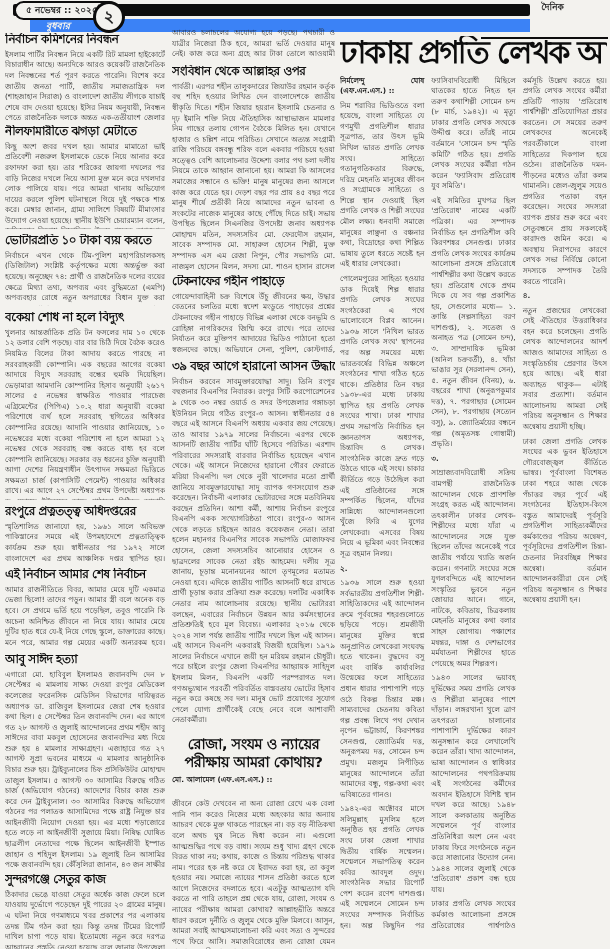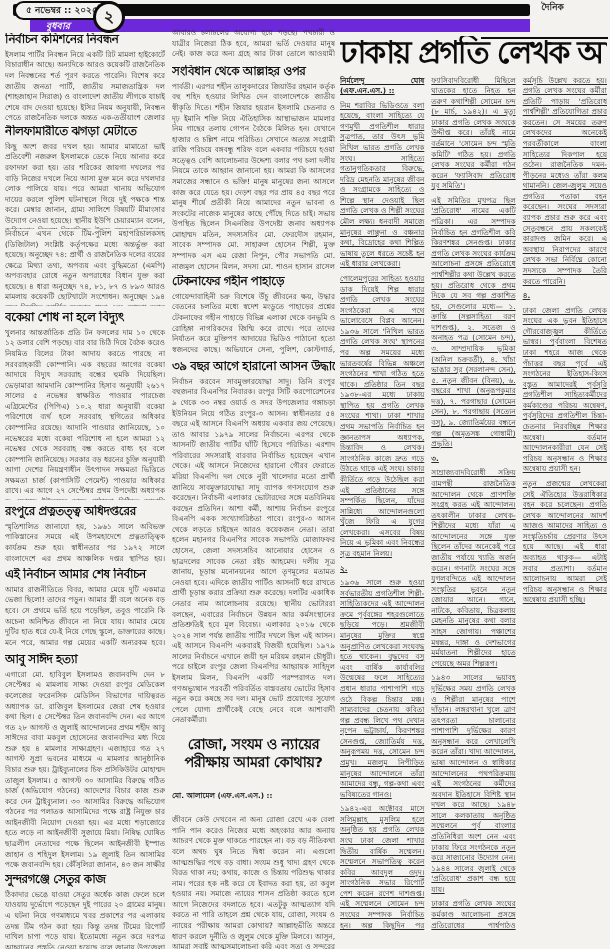--- a/index.html
+++ b/index.html
@@ -3,45 +3,45 @@
 <meta charset="utf-8">
 <style>
   html,body{margin:0;padding:0;background:#d8d7d3;}
   .page{position:relative;width:610px;height:949px;background:#f3f2ee;overflow:hidden;
         font-family:"DejaVu Sans", sans-serif;color:#1f1f1f;}
   
   .masthead{position:absolute;left:0;top:0;width:610px;height:44px;}
   .mast-bar1{position:absolute;left:13px;top:4px;width:517px;height:12px;background:#0d0d0d;border-radius:2px;}
   .date-pill{position:absolute;left:14px;top:1px;height:15px;line-height:15px;padding:0 10px;background:#f3f2ee;
              border:2px solid #0d0d0d;border-radius:10px;font-size:9px;font-weight:bold;z-index:2;white-space:nowrap;}
-  .mast-bar2{position:absolute;left:30px;top:19px;width:500px;height:13px;background:#6d28d9;border-radius:0;color:#f3f2ee;}
+  .mast-bar2{position:absolute;left:30px;top:19px;width:500px;height:13px;background:#3b82f6;border-radius:0;color:#f3f2ee;}
   .weekday{font-size:9.5px;font-weight:bold;font-style:italic;line-height:13px;padding-left:16px;display:block;}
   .page-circle{position:absolute;left:93px;top:1px;width:26px;height:26px;background:#f3f2ee;border:3px solid #0d0d0d;
                border-radius:50%;z-index:3;text-align:center;font-size:16px;font-weight:bold;line-height:26px;}
   .nameplate{position:absolute;right:3px;top:3px;width:127px;text-align:center;line-height:1;}
   .np-small{font-size:9px;font-weight:bold;text-align:center;padding-left:18px;margin-bottom:-1px;}
   .np-big{font-size:24px;font-weight:bold;letter-spacing:-1px;}
   .np-rule{position:absolute;right:2px;top:37px;width:127px;border-top:2px solid #0d0d0d;}
   
   .col1{position:absolute;left:5px;top:28px;width:160px;height:921px;overflow:hidden;}
   .col2{position:absolute;left:172px;top:28px;width:163px;height:921px;overflow:hidden;}
   .lead{position:absolute;left:340px;top:36px;width:267px;height:913px;overflow:hidden;}
   .article{overflow:hidden;}
   .hl{font-size:12px;font-weight:bold;line-height:1.15;margin:5px 0 3px;letter-spacing:-0.5px;
       white-space:nowrap;overflow:hidden;color:#101010;}
-  .hl-center{font-size:14.5px;font-weight:bold;text-align:center;line-height:1.25;margin:7px 0 19px;
+  .hl-center{font-size:14.5px;font-weight:bold;text-align:center;line-height:1.25;margin:7px 0 3px;
              letter-spacing:-0.5px;color:#101010;}
   .body,.cont{font-size:7.3px;line-height:1.45;text-align:justify;margin:0;color:#2b2b2b;word-break:break-word;}
   .byline{font-size:7.3px;font-weight:bold;margin:0 0 13px;color:#1a1a1a;}
   
   .lead-hl{font-size:31px;font-weight:bold;line-height:1.05;margin:0 0 7px;letter-spacing:-2px;
            white-space:nowrap;overflow:hidden;color:#0c0c0c;}
   .lead-cols{column-count:3;column-gap:7px;column-fill:auto;height:866px;overflow:hidden;
              font-size:7.3px;line-height:1.45;text-align:justify;color:#2b2b2b;word-break:break-word;}
-  .lead-cols p{margin:0 0 4px;text-decoration:underline;}
+  .lead-cols p{margin:0 0 4px;}
   .sec{font-weight:bold;}
 </style>
 </head>
 <body>
 
 <div class="page">
 
   <header class="masthead">
     <div class="mast-bar1"></div>
     <div class="date-pill">
@@ -62,20 +62,21 @@
   <section class="col1">
     <article class="article" style="height:92px">
       <h2 class="hl">নির্বাচন কমিশনের নিবন্ধন</h2>
       <p class="body">ইসলাম পার্টির নিবন্ধন নিয়ে একটি রিট মামলা হাইকোর্টে বিচারাধীন আছে। অন্যদিকে আরও কয়েকটি রাজনৈতিক দল নিবন্ধনের শর্ত পূরণ করতে পারেনি। বিশেষ করে জাতীয় জনতা পার্টি, জাতীয় সমাজতান্ত্রিক দল (শাহজাহান সিরাজ) ও বাংলাদেশ জাতীয় লীগকে যাচাই শেষে বাদ দেওয়া হয়েছে। ইসির নিয়ম অনুযায়ী, নিবন্ধন পেতে রাজনৈতিক দলকে অন্তত এক-তৃতীয়াংশ জেলার মধ্যবর্তী কমিটি ও অন্তত ১০০টি উপজেলা কমিটি গঠন করতে হয়। প্রতিটি কমিটিতে ন্যূনতম ২০০ ভোটারের সমর্থনের প্রমাণ থাকতে হয়। এছাড়া আগের নির্বাচনে সদস্য সংখ্যা খাতা বা পত্রিকা ভোটের যোগ্যতা হিসেবে বিবেচিত হয়।</p>
     </article>
     <article class="article" style="height:109px">
       <h2 class="hl">নীলফামারীতে ঝগড়া মেটাতে</h2>
       <p class="body">কিছু অংশ জবর দখল হয়। আমার মামাতো ভাই প্রতিবেশী নজরুল ইসলামকে ডেকে নিয়ে আনার করে রফাদফা করা হয়। তার শরিকের জায়গা দখলের পর বাড়ি নিজের দখলে নিয়ে আসা মুক্ত মনে করে দখলদার লোক পালিয়ে যায়। পরে আমরা থানায় অভিযোগ দায়ের করলে পুলিশ ঘটনাস্থলে গিয়ে দুই পক্ষকে শান্ত করে। মেম্বার জানান, গ্রাম্য সালিশে বিষয়টি মীমাংসার উদ্যোগ নেওয়া হয়েছে। স্থানীয় ইউপি চেয়ারম্যান বলেন, জমিজমার বিরোধ নিষ্পত্তিতে উভয় পক্ষকে কাগজপত্র নিয়ে আসতে বলা হয়েছে। অভিযুক্তদের এখনো গ্রেফতার করা সম্ভব হয়েছে না।</p>
     </article>
     <article class="article" style="height:77px">
+      <h2 class="hl">ভোটারপ্রতি ১০ টাকা ব্যয় করতে</h2>
       <p class="body">নির্বাচনে এখন থেকে টিম-পুলিশ মহাপরিচালকসহ (ডিজিটাল) সংশ্লিষ্ট কর্তৃপক্ষের মধ্যে অন্তর্ভুক্ত করা হয়েছে। অনুচ্ছেদ ৭৪: প্রার্থী ও রাজনৈতিক দলের ব্যয়ের ক্ষেত্রে মিথ্যা তথ্য, অপব্যয় এবং বুদ্ধিমতো (এমপি) অপব্যবহার রোধে নতুন অপরাধের বিধান যুক্ত করা হয়েছে। ৪ ধারা অনুচ্ছেদ ৭৪, ৮১, ৮৭ ও ৮৯৩ আরও মামলায় কয়েকটি ছোটখাটো সংশোধন। অনুচ্ছেদ ১৯৪ বলে নিয়মিত আর্থিক অনুদান গ্রহণ এবং ঘোষণা করার নিয়ম স্থগিত হলে তার নির্বাচনী প্রতীক স্থগিত রাখার বিধান সংযোজন করা হয়েছে।</p>
     </article>
     <article class="article" style="height:194px">
       <h2 class="hl">বকেয়া শোধ না হলে বিদ্যুৎ</h2>
       <p class="body">খুলনার আন্তর্জাতিক প্রতি টন ফসলের দাম ১০ থেকে ১২ ডলার বেশি পড়ছে। বার বার চিঠি দিয়ে বৈঠক করেও নিয়মিত বিলের টাকা আদায় করতে পারছে না সরবরাহকারী কোম্পানি। এক বছরের আগের বকেয়া আদায়ে বিদ্যুৎ সরবরাহ বন্ধের হুমকি দিয়েছিল। ভেড়ামারা আমদানি কোম্পানির হিসাব অনুযায়ী ২৬১৭ সালের ৫ নভেম্বর স্বাক্ষরিত পাওয়ার পারচেজ এগ্রিমেন্টের (পিপিএ) ১০.২ ধারা অনুযায়ী বকেয়া পরিশোধে ব্যর্থ হলে সরবরাহ স্থগিতের অধিকার কোম্পানির রয়েছে। আদানি পাওয়ার জানিয়েছে, ১০ নভেম্বরের মধ্যে বকেয়া পরিশোধ না হলে আমরা ১২ নভেম্বর থেকে সরবরাহ বন্ধ করতে বাধ্য হব বলে কোম্পানি জানিয়েছে। সরকার বড় ধরনের চুক্তি অনুযায়ী আগা দেশের নিয়ন্ত্রণাধীন উৎপাদন সক্ষমতা ভিত্তিতে সক্ষমতা চার্জ (কাপাসিটি পেমেন্ট) পাওয়ার অধিকার রাখে। এর আগে ২৭ সেপ্টেম্বর প্রথম উপদেষ্টা অধ্যাপক ড. মুহাম্মদ ইউনূসের কাছে পাঠানো চিঠিতে আদানি গ্রুপের চেয়ারম্যান গৌতম আদানি বলেন, বাংলাদেশ আর্থিক অবদান রাখবে এরকম এরা ৪১৪ মিলিয়ন ডলার বকেয়া রয়েছে।</p>
     </article>
     <article class="article" style="height:63px">
       <h2 class="hl">রংপুরে প্রত্নতত্ত্ব অধিদপ্তরের</h2>
       <p class="body">স্মৃতিশালিত জানাযো হয়, ১৯৬১ সালে অবিভক্ত পাকিস্তানের সময়ে এই উপমহাদেশে প্রত্নতাত্ত্বিক কার্যক্রম শুরু হয়। স্বাধীনতার পর ১৯৭২ সালে বাংলাদেশে এর প্রথম আঞ্চলিক দপ্তর স্থাপিত হয়। পর্যায়ক্রমে ১৯৮৩ সালে নিয়মিত পুনর্বিন্যাসের মাধ্যমে ঢাকা, রাজশাহী, খুলনা ও চট্টগ্রামে চারটি আঞ্চলিক কার্যালয় প্রতিষ্ঠা করা হয়। এর ফলশ্রুতি ১৫টি জেলা নিয়ে এক পঞ্চম আঞ্চলিক কার্যালয় হিসেবে রংপুরে প্রত্নতত্ত্ব অধিদপ্তরের কার্যক্রমের সূচনা হচ্ছে।</p>
     </article>
@@ -122,18 +123,18 @@
       <p>পোলেমপুরের সাহিত্য হওয়ার ডাক দিয়েই শিল্প ধারার প্রগতি লেখক সংঘের সংগঠকেরা এ পথে ভালোবেসে বিপ্লব আনেন। ১৯৩৬ সালে 'নিখিল ভারত প্রগতি লেখক সংঘ' স্থাপনের পর অল্প সময়ের মধ্যে ভারতবর্ষের বিভিন্ন অঞ্চলে সংগঠনের শাখা গঠিত হতে থাকে। প্রতিষ্ঠার তিন বছর ১৯৩৮-এর মধ্যে ঢাকায় স্থাপিত হয় প্রগতি লেখক সংঘের শাখা। ঢাকা শাখার প্রথম সভাপতি নির্বাচিত হন জ্ঞানতাপস অধ্যাপক, চিন্তাবিদ ও লেখক। সাংগঠনিক কাজে দ্রুত গড়ে উঠতে থাকে এই সংঘ। চাকার কীর্তিতে গড়ে উঠেছিল করা এই প্রতিষ্ঠানের সঙ্গে সম্পর্কিত ছিলেন, যাঁদের সান্নিধ্যে আন্দোলনগুলো খুঁজে ফিরি এ যুগের লেখকেরা। এসবের বিষয় নিয়ে এ ভূমিকা এবং নিবন্ধের সূত্র বহমান নিলয়।</p>
       <p class="sec">২.</p>
       <p>১৯৩৬ সালে শুরু হওয়া সর্বভারতীয় প্রগতিশীল শিল্পী-সাহিত্যিকদের এই আন্দোলন ক্রমে পূর্ববঙ্গের শহরগুলোতে ছড়িয়ে পড়ে। শ্রমজীবী মানুষের মুক্তির স্বপ্নে অনুপ্রাণিত লেখকেরা সংঘবদ্ধ হতে থাকেন। বুদ্ধদেব বসু এবং বার্ষিক কার্যাবলির উন্মেষের ফলে সাহিত্যের প্রধান ধারার পাশাপাশি গড়ে ওঠে বিকল্প চিন্তার মঞ্চ। সাম্যবাদের চেতনায় কবিতা গল্প প্রবন্ধ লিখে পথ দেখান নৃপেন ভট্টাচার্য, কিরণশঙ্কর সেনগুপ্ত, জ্যোতির্ময় দত্ত, অনুরূপময় দত্ত, সোমেন চন্দ প্রমুখ। মজলুম নিপীড়িত মানুষের আন্দোলনে তাঁরা আমাদের বন্ধু, গল্প-কথা এবং ভবিষ্যতের গানও।</p>
       <p>১৯৪২-এর অক্টোবর মাসে সলিমুল্লাহ মুসলিম হলে অনুষ্ঠিত হয় প্রগতি লেখক সংঘ ঢাকা জেলা শাখার দ্বিতীয় বার্ষিক সম্মেলন। সম্মেলনে সভাপতিত্ব করেন কবির আবদুল ওদুদ। সাংগঠনিক সভার রিপোর্ট পেশ করেন রণেশ দাশগুপ্ত। এই সম্মেলনে সোমেন চন্দ সংঘের সম্পাদক নির্বাচিত হন। অল্প কিছুদিন পর ফ্যাসিবাদবিরোধী মিছিলে ঘাতকের হাতে নিহত হন তরুণ কথাশিল্পী সোমেন চন্দ (৮ মার্চ, ১৯৪২)। এ মৃত্যু ঢাকার প্রগতি লেখক সংঘকে উদ্দীপ্ত করে। তাঁরই নামে বর্তমানে 'সোমেন চন্দ স্মৃতি কমিটি' গঠিত হয়। প্রগতি লেখক সংঘের কর্মীরা গঠন করেন 'ফ্যাসিবাদ প্রতিরোধ যুব সমিতি'।</p>
       <p>এই সমিতির মুখপত্র ছিল 'প্রতিরোধ' নামের একটি পত্রিকা। এর সম্পাদক নির্বাচিত হন প্রগতিশীল কবি কিরণশঙ্কর সেনগুপ্ত। ঢাকার প্রগতি লেখক সংঘের কার্যক্রম আলোচনা প্রসঙ্গে প্রতিরোধে পার্শ্বশিল্পীর কথা উল্লেখ করতে হয়। প্রতিরোধ থেকে প্রথম দিকে যে সব গল্প প্রকাশিত হয়, সেগুলোর মধ্যে— ১. ক্রান্তি (সল্পসাহিত্য বরণ দাশগুপ্ত), ২. সতেজ ও অনাহত পত্র (সোমেন চন্দ), ৩. সাম্প্রদায়িক ভূমিকা (অনিল চক্রবর্তী), ৪. খাঁচা ভাঙার সুর (সরলানন্দ সেন), ৫. নতুন জীবন (বিনয়), ৬. বছরের শাখা (অনুরূপকুমার দত্ত), ৭. পরগাছার (সোমেন সেন), ৮. পরগাছায় (সত্যেন বসু), ৯. জ্যোতির্ময়ের বন্ধনে গল্প (অমৃতসঙ্ক গোস্বামী) প্রভৃতি।</p>
       <p class="sec">৩.</p>
       <p>সাম্রাজ্যবাদবিরোধী সক্রিয় বামপন্থী রাজনৈতিক আন্দোলন থেকে প্রাণশক্তি সংগ্রহ করত এই আন্দোলন। তৎকালীন ঢাকার লেখক-শিল্পীদের মধ্যে যাঁরা এ আন্দোলনের সঙ্গে যুক্ত ছিলেন তাঁদের অনেকেই পরে জাতীয় পর্যায়ে খ্যাতি অর্জন করেন। গণনাট্য সংঘের সঙ্গে যুগলবন্দিতে এই আন্দোলন সংস্কৃতির ভুবনে নতুন জোয়ার আনে। গানে, নাটকে, কবিতায়, চিত্রকলায় মেহনতি মানুষের কথা বলার সাহস জোগায়। পঞ্চাশের মন্বন্তর, দাঙ্গা ও দেশভাগের মর্মযাতনা শিল্পীদের হাতে পেয়েছে অমর শিল্পরূপ।</p>
       <p>১৯৪৩ সালের ভয়াবহ দুর্ভিক্ষের সময় প্রগতি লেখক ও শিল্পীরা মানুষের পাশে দাঁড়ান। লঙ্গরখানা খুলে ত্রাণ তৎপরতা চালানোর পাশাপাশি দুর্ভিক্ষের কারণ অনুসন্ধান করে লেখালেখি করেন তাঁরা। খাদ্য আন্দোলন, ভাষা আন্দোলন ও স্বাধিকার আন্দোলনের পথপরিক্রমায় এই সংগঠনের কর্মীদের অবদান ইতিহাসে বিশিষ্ট স্থান দখল করে আছে। ১৯৪৮ সালে কলকাতায় অনুষ্ঠিত সম্মেলনে পূর্ব বাংলার প্রতিনিধিরা অংশ নেন এবং ঢাকায় ফিরে সংগঠনকে নতুন করে সাজানোর উদ্যোগ নেন। ১৯৪৪ সালের জুলাই থেকে 'প্রতিরোধ' প্রকাশ বন্ধ হয়ে যায়।</p>
       <p>ঢাকার প্রগতি লেখক সংঘের কর্মকাণ্ড আলোচনা প্রসঙ্গে প্রতিরোধের পার্শ্বপাঠও কর্মসূচি উল্লেখ করতে হয়। প্রগতি লেখক সংঘের কর্মীরা প্রতিটি পাড়ায় 'প্রতিরোধ পার্শ্বশিল্পী' প্রতিযোগিতা প্রচার করতেন। সে সময়ের তরুণ লেখকদের অনেকেই পরবর্তীকালে বাংলা সাহিত্যের দিকপাল হয়ে ওঠেন। রাজনৈতিক দমন-পীড়নের মধ্যেও তাঁরা কলম থামাননি। জেল-জুলুম সয়েও প্রগতির পতাকা বহন করেছেন। সংঘের সদস্যরা ব্যাপক প্রচার শুরু করে এবং সেতুবন্ধনে প্রায় সকলকেই কারাদণ্ড জমিন করে। এ অবস্থায় নিরাপদের কারণে লেখক সভা নির্বিঘ্নে কোনো সদস্যকে সম্পাদক তৈরি করতে পারেনি।</p>
       <p class="sec">৪.</p>
+      <p>নতুন প্রজন্মের লেখকেরা সেই ঐতিহ্যের উত্তরাধিকার বহন করে চলেছেন। প্রগতি লেখক আন্দোলনের আদর্শ আজও আমাদের সাহিত্য ও সংস্কৃতিচর্চায় প্রেরণার উৎস হয়ে আছে। এই ধারা অব্যাহত থাকুক— এটাই সবার প্রত্যাশা। বর্তমান আলোচনায় আমরা সেই পরিচয় অনুসন্ধান ও শিক্ষার অন্বেষায় প্রয়াসী হচ্ছি।</p>
       <p>ঢাকা জেলা প্রগতি লেখক সংঘের এক ভুবন ইতিহাসে গৌরবোজ্জ্বল কীর্তিতে ভাস্বর। পূর্ববাংলা বিশেষত ঢাকা শহরে আজ থেকে পঁচাত্তর বছর পূর্বে এই সংগঠনের ইতিহাস-কিংস বস্তুত আমাদেরই পূর্বসূরি প্রগতিশীল সাহিত্যকর্মীদের কর্মকাণ্ডের পরিচয় অন্বেষণ, পূর্বসূরিদের প্রগতিশীল চিন্তা-চেতনার নিরবচ্ছিন্ন শিক্ষার অন্বেষা। বর্তমান আন্দোলনকারীরা যেন সেই পরিচয় অনুসন্ধান ও শিক্ষার অন্বেষায় প্রয়াসী হন।</p>
-      <p>নতুন প্রজন্মের লেখকেরা সেই ঐতিহ্যের উত্তরাধিকার বহন করে চলেছেন। প্রগতি লেখক আন্দোলনের আদর্শ আজও আমাদের সাহিত্য ও সংস্কৃতিচর্চায় প্রেরণার উৎস হয়ে আছে। এই ধারা অব্যাহত থাকুক— এটাই সবার প্রত্যাশা। বর্তমান আলোচনায় আমরা সেই পরিচয় অনুসন্ধান ও শিক্ষার অন্বেষায় প্রয়াসী হচ্ছি।</p>
     </div>
   </section>
 
 </div>
 
 </body></html>

